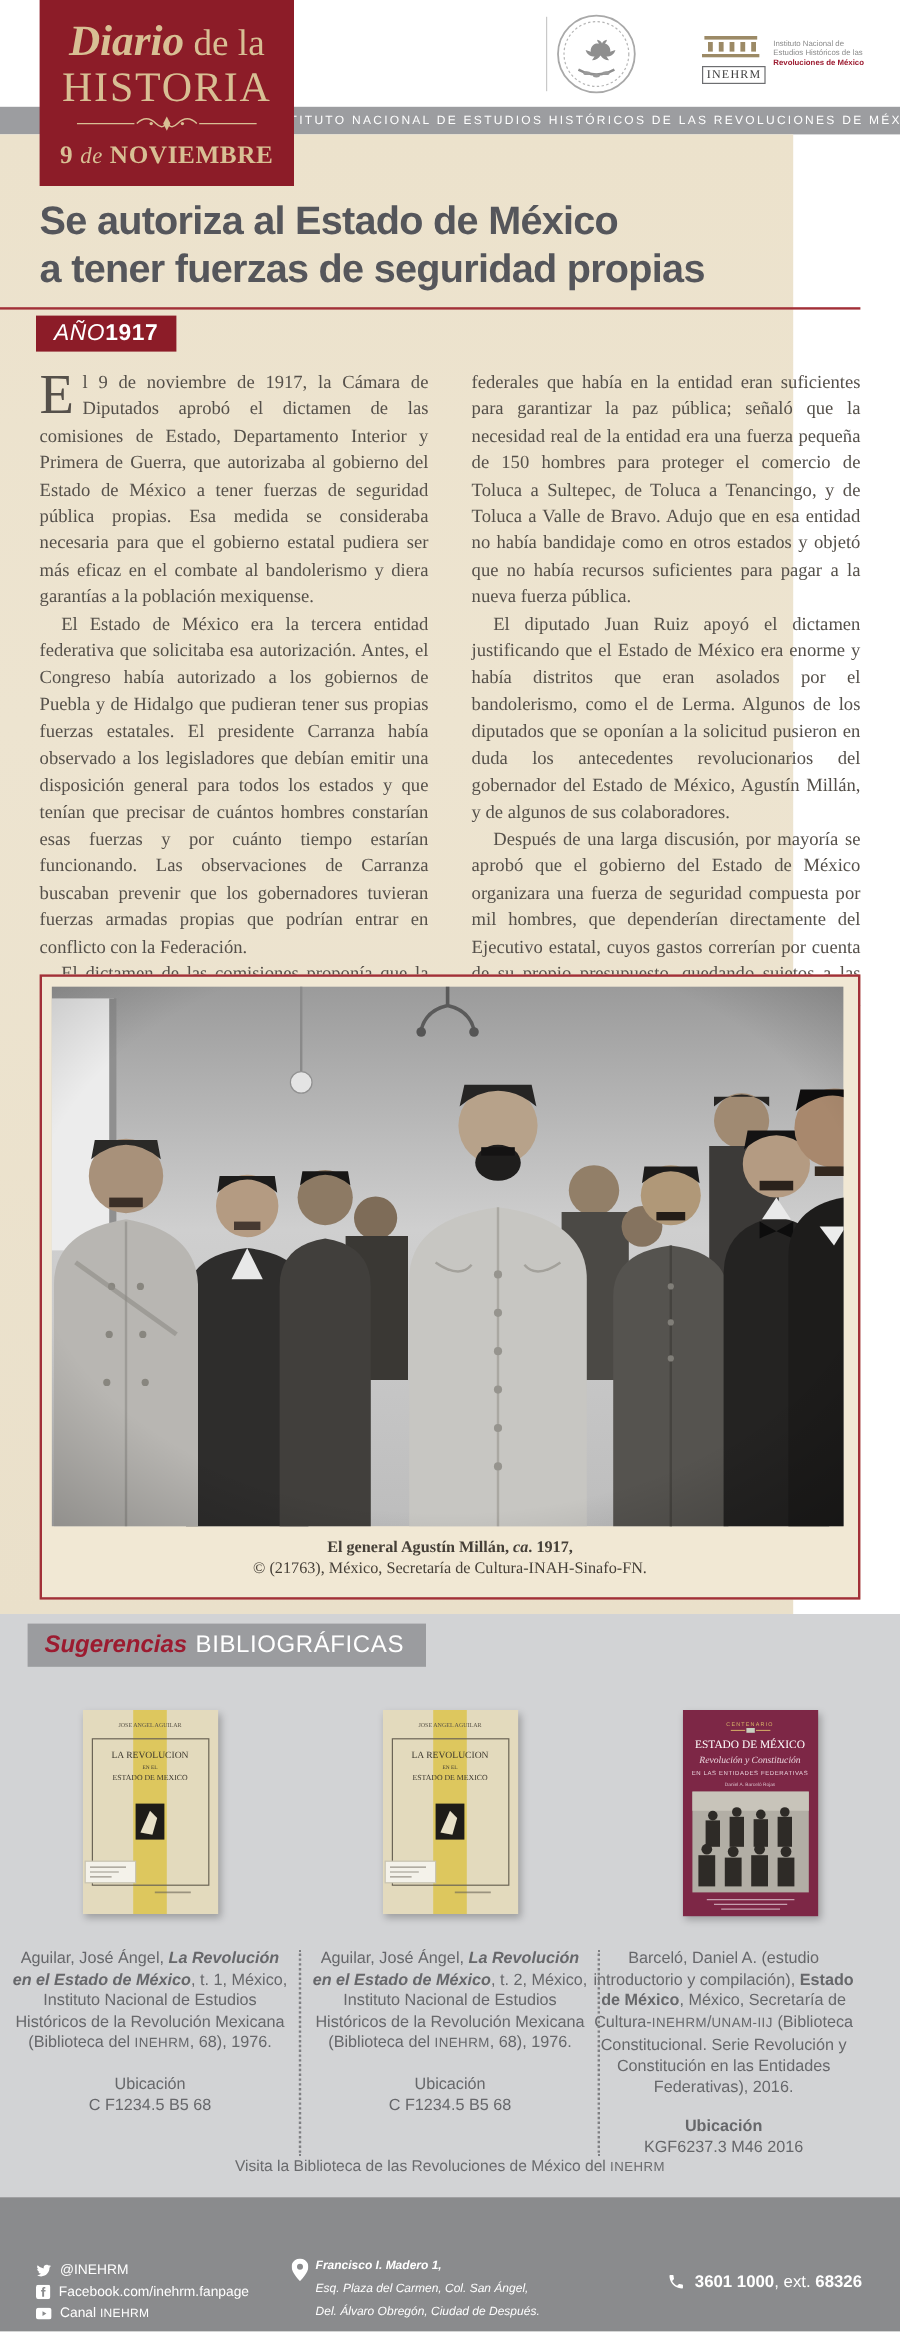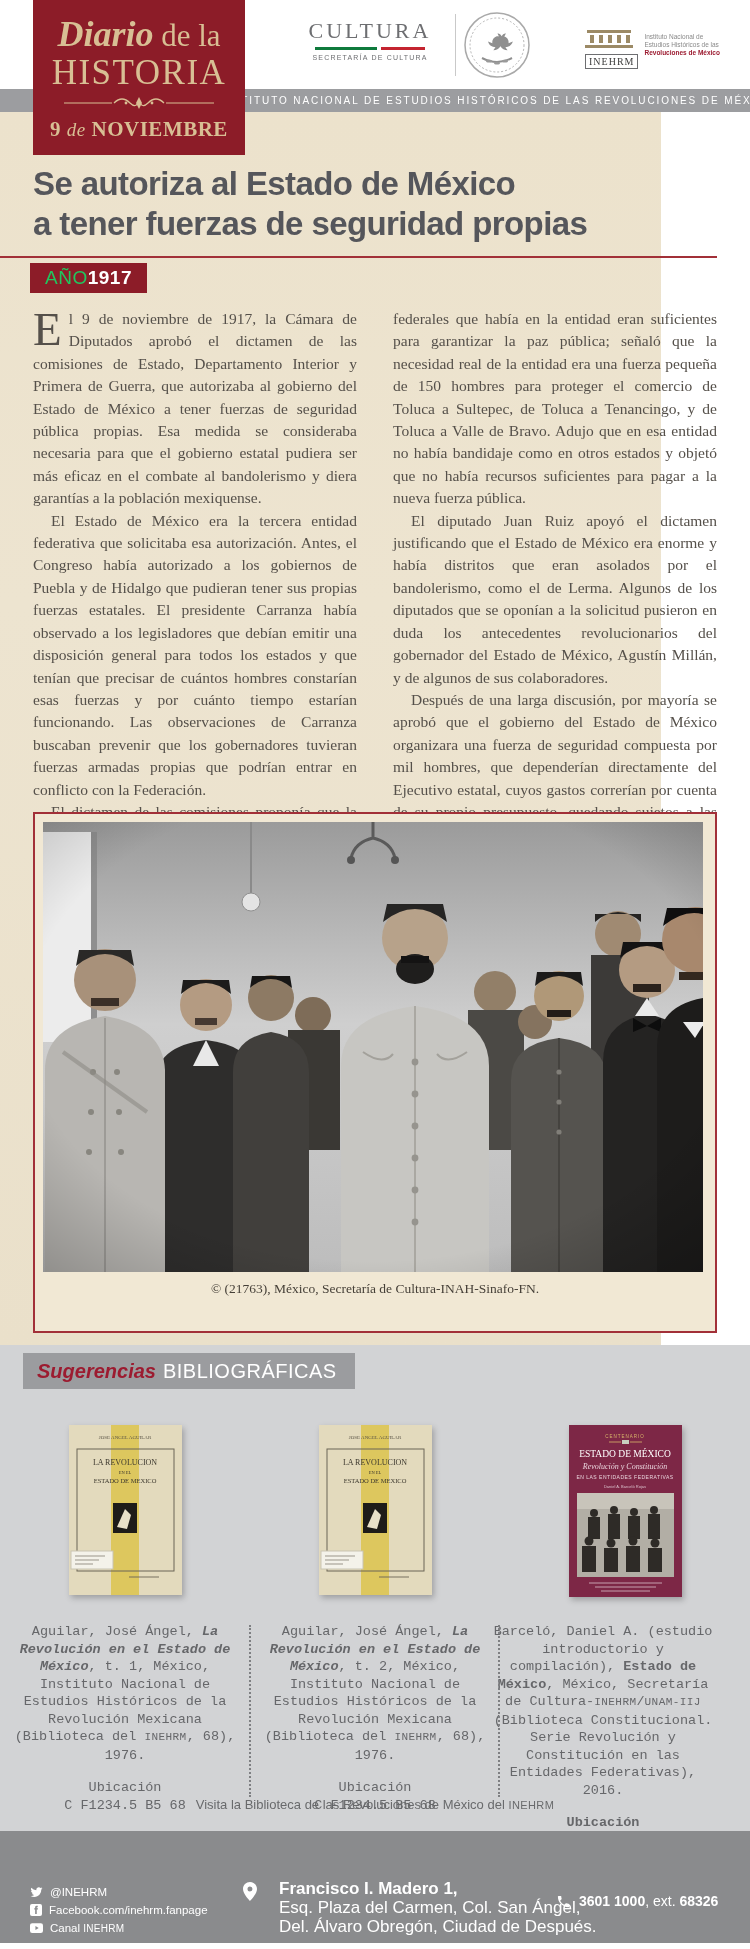--- a/index.html
+++ b/index.html
@@ -40,21 +40,21 @@
   .mh-date .pt-r{font-weight:bold;}
 
   
   .paper{position:absolute;left:0;top:112px;width:661px;height:1233px;
         background:linear-gradient(180deg,#ece2cc 0%,#ede4d0 40%,#eae0ca 100%);}
   .headline{position:absolute;left:33px;top:52px;width:700px;
         font-weight:bold;font-size:33px;line-height:40px;letter-spacing:-.6px;color:#55565b;}
   .red-rule{position:absolute;left:0;top:144px;width:717px;height:2px;background:#a23038;}
   .year-badge{position:absolute;left:30px;top:151px;height:30px;background:#8c1c28;
         display:flex;align-items:center;padding:0 15px;font-size:19px;letter-spacing:.5px;}
-  .year-badge .pt-tan{color:#22c55e;}
+  .year-badge .pt-tan{color:#ffffff;font-style:italic;}
   .year-badge .pt-w{color:#ffffff;font-weight:bold;}
 
   .cols{position:absolute;left:33px;top:196px;width:684px;
         font-family:"Liberation Serif",serif;font-size:15.5px;line-height:22.4px;
         color:#55504a;text-align:justify;}
   .col-left{position:absolute;left:0;top:0;width:324px;}
   .col-right{position:absolute;left:360px;top:0;width:324px;}
   .cols p{margin:0;}
   .cols p.ind{text-indent:18px;}
   .dropcap{float:left;font-size:47px;line-height:39px;padding:2px 7px 0 0;color:#55504a;}
@@ -71,21 +71,21 @@
   
   .suggest{position:absolute;left:0;top:1345px;width:750px;height:486px;background:#d2d3d5;}
   .sug-badge{position:absolute;left:23px;top:8px;height:36px;background:#9b9c9f;
         display:flex;align-items:center;padding:0 18px 0 14px;font-size:20px;}
   .sug-badge .pt-accent{color:#9c1b30;font-weight:bold;font-style:italic;padding-right:7px;}
   .sug-badge .pt-w{color:#ffffff;letter-spacing:.5px;}
   .book-col{position:absolute;top:80px;width:250px;display:flex;justify-content:center;}
   .bc1{left:0;} .bc2{left:250px;} .bc3{left:500px;}
   .book-shadow{box-shadow:2px 3px 6px rgba(0,0,0,.25);}
   .cite-col{position:absolute;top:278px;width:250px;padding:0 10px;box-sizing:border-box;
-        text-align:center;font-family:Liberation Mono, monospace;font-size:13.5px;
+        text-align:center;font-family:Liberation Sans, sans-serif;font-size:13.5px;
         line-height:17.5px;color:#66676a;}
   .cc1{left:0;} .cc2{left:250px;} .cc3{left:478px;}
   .cite-col .pt-bi{font-weight:bold;font-style:italic;}
   .cite-col .pt-b{font-weight:bold;}
   .ubic{margin-top:15px;}
   .ubic .lbl{display:block;}
   .cc3 .ubic .lbl{font-weight:bold;}
   .dot-div{position:absolute;top:280px;height:172px;border-left:2px dotted #7e7f82;}
   .dd1{left:249px;} .dd2{left:498px;}
   .visit{position:absolute;left:0;right:0;top:452px;text-align:center;
@@ -94,45 +94,37 @@
 
   
   .footerbar{position:absolute;left:0;top:1831px;width:750px;height:112px;background:#8a8b8d;}
   .www{position:absolute;left:0;right:0;top:10px;text-align:center;
         font-size:24px;font-weight:bold;color:#9c1b30;letter-spacing:.3px;}
   .social{position:absolute;left:30px;top:52px;color:#fff;font-size:11.5px;}
   .social .row{display:flex;align-items:center;gap:7px;height:18px;}
   .social .pt-sc{font-size:10px;letter-spacing:.3px;}
   .addr{position:absolute;left:243px;top:48px;color:#fff;}
   .addr .pin{position:absolute;left:0;top:3px;}
-  .addr .lines{margin-left:36px;font-size:17px;line-height:19px;}
+  .addr .lines{margin-left:20px;font-size:10px;line-height:19px;font-style:italic;}
   .addr .l1{font-weight:bold;}
   .phone{position:absolute;left:556px;top:62px;color:#fff;font-size:14px;
         display:flex;align-items:center;gap:8px;}
   .phone .pt-b{font-weight:bold;}
   .bottom-white{position:absolute;left:0;top:1943px;width:750px;height:6px;background:#ffffff;}
 
   .pt-r{} .pt-b{font-weight:bold;} .pt-i{font-style:italic;}
   .pt-bi{font-weight:bold;font-style:italic;}
   .pt-sc{font-size:.82em;letter-spacing:.4px;}
 </style>
 </head>
 <body>
 
 <div class="page">
 
   <div class="top-white">
-    <div class="cultura">
-      <div class="word">CULTURA</div>
-      <div class="bars">
-        <div class="bar-g"></div>
-        <div class="bar-r"></div>
-      </div>
-      <div class="sub">SECRETARÍA DE CULTURA</div>
-    </div>
     <div class="vdivider"></div>
     <svg class="seal" width="70" height="70" viewBox="0 0 70 70">
       <circle cx="35" cy="35" r="32" fill="none" stroke="#a9a9a9" stroke-width="1.5"></circle>
       <circle cx="35" cy="35" r="27" fill="none" stroke="#b5b5b5" stroke-width="1" stroke-dasharray="2 2"></circle>
       <path d="M35 20c-5 1.5-8 6.5-7 11l-7-2.5c1.5 6 6.5 9 12 9l-3.5 5c5 0 9-2.5 11.5-6.5 2.5 4 6.5 6.5 11.5 6.5l-3.5-5c5.5 0 10.5-3 12-9l-7 2.5c1-4.5-2-9.5-7-11 1.5-1.5 2.5-3.2 2.5-5-3 .8-5.5 2.4-6.5 4.8-1-2.4-3.5-4-6.5-4.8 0 1.8 1 3.5 2.5 5z" transform="translate(0,4) scale(0.62) translate(21,16)" fill="#8f8f8f"></path>
       <path d="M20 48 q15 8 30 0" fill="none" stroke="#8f8f8f" stroke-width="2"></path>
       <ellipse cx="27" cy="51" rx="3" ry="1.6" fill="#9a9a9a"></ellipse>
       <ellipse cx="35" cy="53" rx="3" ry="1.6" fill="#9a9a9a"></ellipse>
       <ellipse cx="43" cy="51" rx="3" ry="1.6" fill="#9a9a9a"></ellipse>
     </svg>
@@ -284,20 +276,21 @@
         <path d="M590 196 l14 8 14-8 v14 l-14-6 -14 6 z" fill="#0d0d0d"></path>
 
         <circle cx="652" cy="118" r="33" fill="#a8886d"></circle>
         <path d="M620 104 q32-26 60 0 l-4-18 h-52 z" fill="#0f0e0e"></path>
         <rect x="636" y="150" width="26" height="8" fill="#33281f"></rect>
         <path d="M614 450 V226 q0-42 46-50 l10 2 V450 Z" fill="#1d1c1b"></path>
         <path d="M640 200 l12 16 10-16 z" fill="#ececec"></path>
         <rect width="660" height="450" fill="url(#vig)"></rect>
       </svg>
       <div class="photo-caption">
+        <div><span class="pt-b">El general Agustín Millán, </span><span class="pt-i">ca</span><span class="pt-b">. 1917,</span></div>
         <div>© (21763), México, Secretaría de Cultura-INAH-Sinafo-FN.</div>
       </div>
     </div>
   </div>
 
   <div class="suggest">
     <div class="sug-badge">
         <span class="pt-accent">Sugerencias</span>
         <span class="pt-w">BIBLIOGRÁFICAS</span>
       </div>

